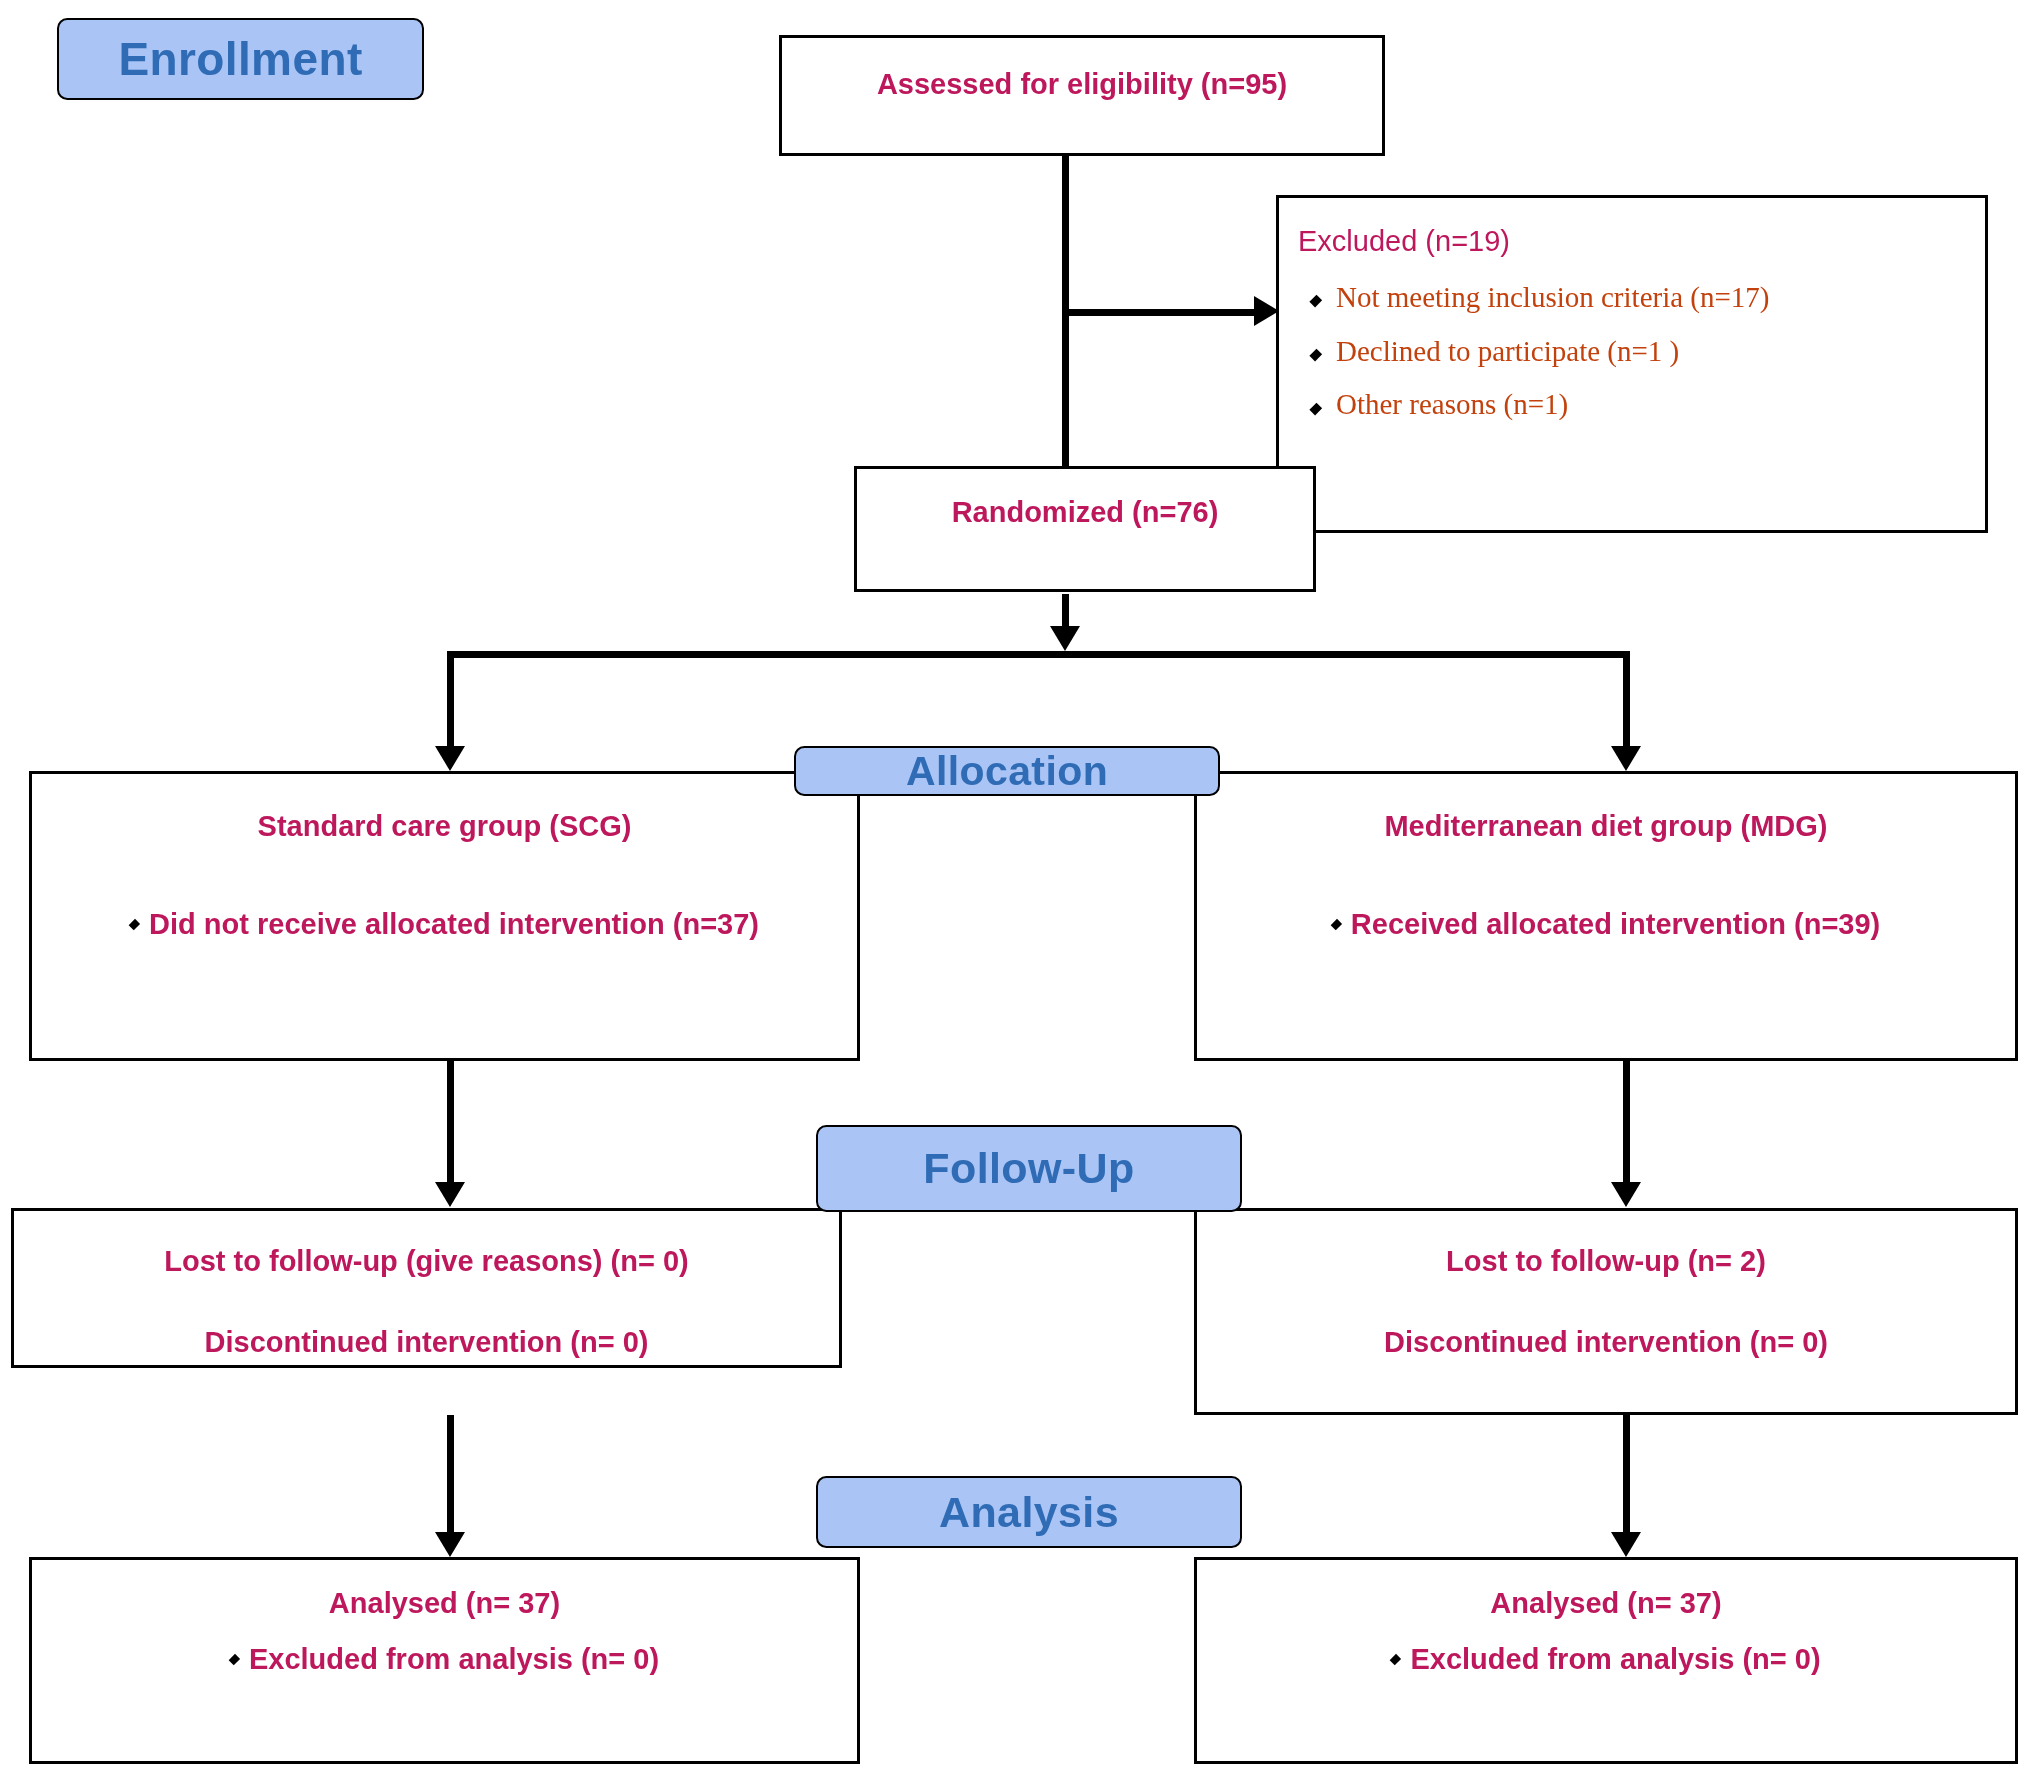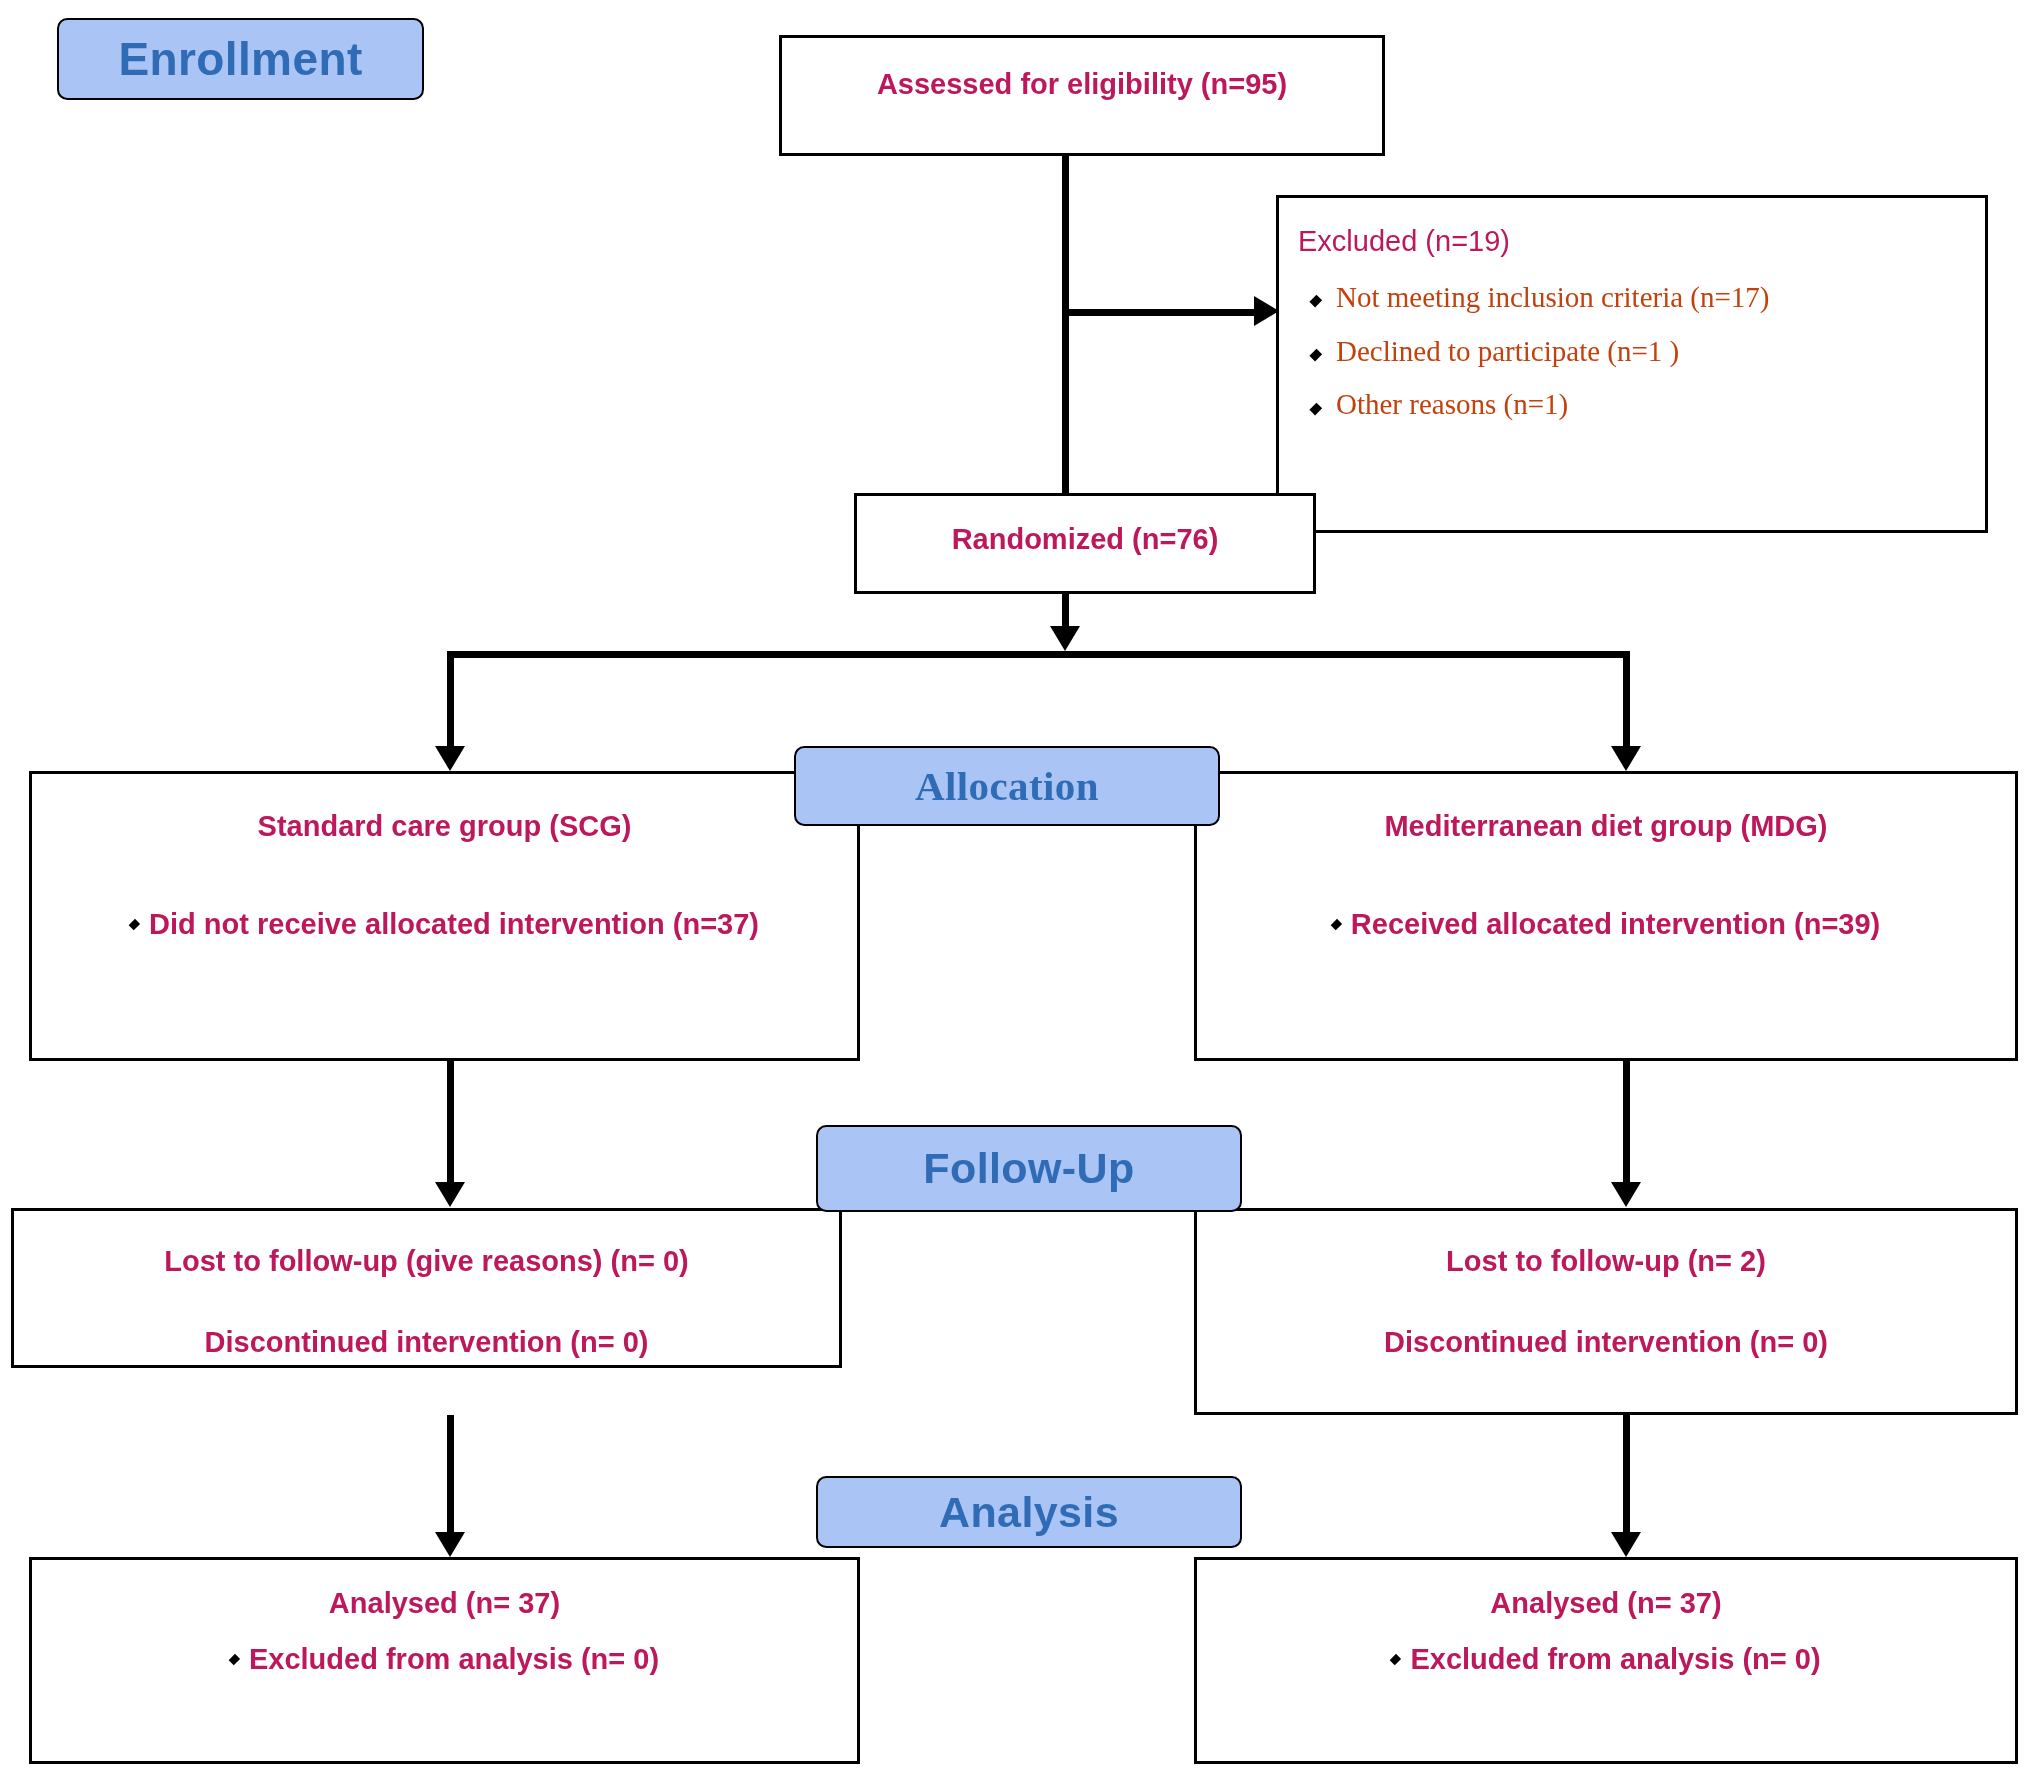--- a/index.html
+++ b/index.html
@@ -157,21 +157,21 @@
           <span>Declined to participate (n=1 )</span>
         </li>
         <li>
           <span class="bullet-mark"></span>
           <span>Other reasons (n=1)</span>
         </li>
       </ul>
     </div>
   </div>
 
-  <div class="flow-box" style="left:854px; top:493px; width:462px; height:101px;">
+  <div class="flow-box" style="left:854px; top:466px; width:462px; height:126px;">
     <div class="box-inner txt center" style="top:25px; font-size:29px;">
       <span>Randomized (n=76)</span>
     </div>
   </div>
 
   <div class="vline" style="left:1062px; top:594px; height:35px;"></div>
   <div class="arrow-down" style="left:1050px; top:626px;"></div>
 
   <div class="hline" style="left:447px; top:651px; width:1182px;"></div>
 
@@ -192,21 +192,21 @@
 
   <div class="flow-box" style="left:1194px; top:771px; width:824px; height:290px;">
     <div class="box-inner txt center" style="top:34px; font-size:29px;">
       <span>Mediterranean diet group (MDG)</span>
     </div>
     <div class="box-inner txt center" style="top:132px; font-size:29px;">
       <span class="inline-bullet"></span><span>Received allocated intervention (n=39)</span>
     </div>
   </div>
 
-  <div class="stage-badge" style="left:794px; top:746px; width:426px; height:80px; font-size:41px;font-family:Liberation Serif, serif;">
+  <div class="stage-badge" style="left:794px; top:746px; width:426px; height:50px; font-size:41px;">
     <span>Allocation</span>
   </div>
 
   <div class="vline" style="left:447px; top:1060px; height:124px;"></div>
   <div class="arrow-down" style="left:435px; top:1182px;"></div>
 
   <div class="vline" style="left:1623px; top:1060px; height:124px;"></div>
   <div class="arrow-down" style="left:1611px; top:1182px;"></div>
 
   <div class="flow-box" style="left:11px; top:1208px; width:831px; height:160px;">

